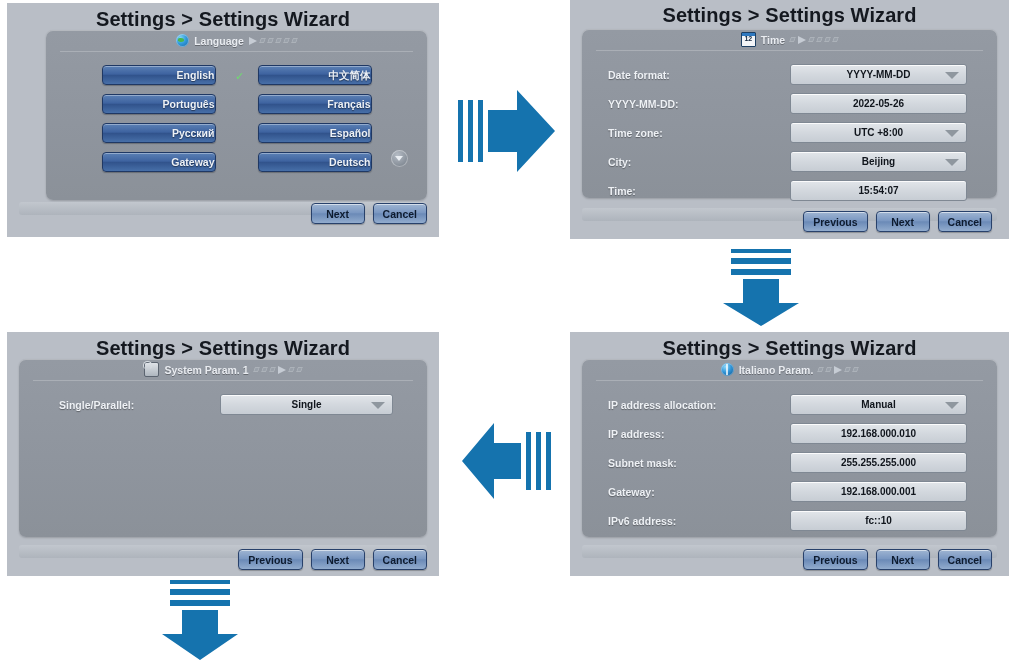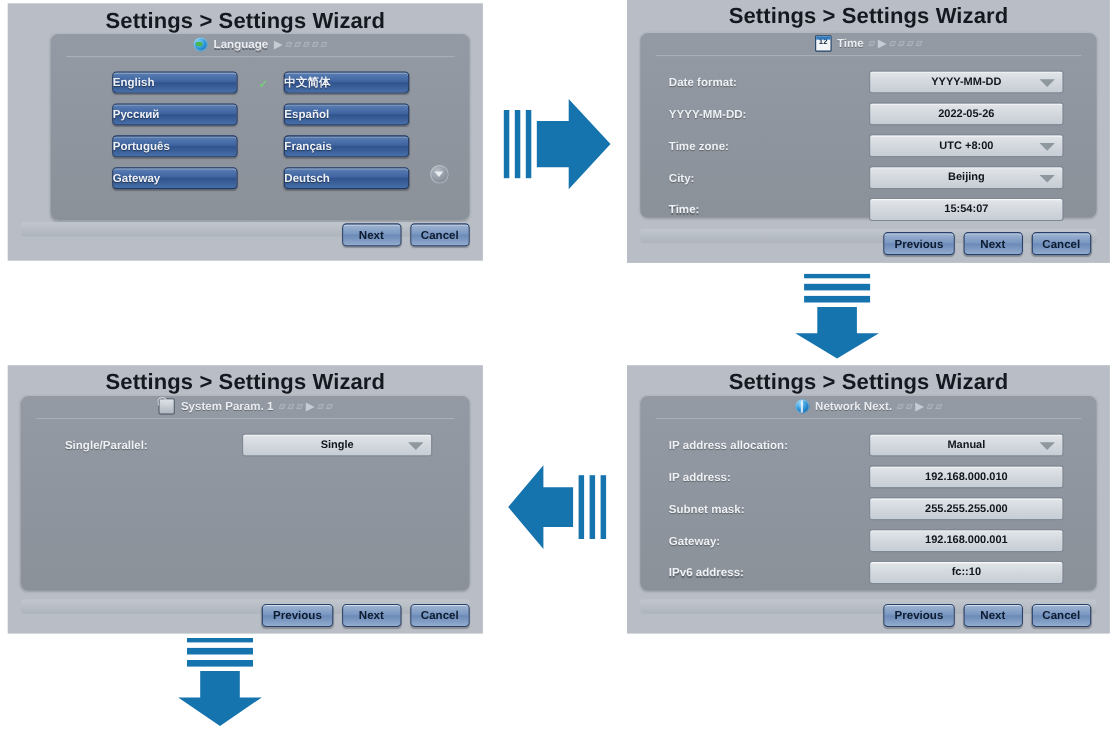--- a/index.html
+++ b/index.html
@@ -75,21 +75,21 @@
   .dots .cur{width:0;height:0;border-left:8px solid #c6ccd4;
     border-top:4px solid transparent;border-bottom:4px solid transparent;
     transform:none;background:none;box-shadow:none;}
 
   .divider{height:1px;background:rgba(255,255,255,.22);margin:0 14px 0 14px;}
 
   
   .langwrap{position:relative;padding:13px 0 0 0;}
   .langrow{display:flex;justify-content:center;gap:42px;margin-bottom:9px;}
   .langbtn{
-    width:114px;height:20px;line-height:19px;text-align:left;
+    width:114px;height:20px;line-height:19px;text-align:right;
     font-size:10.5px;font-weight:bold;color:#eef2f7;
     background:linear-gradient(180deg,#5b80b4 0%,#3e63a0 45%,#31538c 52%,#476fa8 100%);
     border:1px solid #1f3864;border-radius:4px;
     box-shadow:inset 0 1px 0 rgba(255,255,255,.35),0 1px 1px rgba(0,0,0,.25);
     text-shadow:0 1px 1px rgba(0,0,0,.45);cursor:pointer;box-sizing:border-box;
   }
   .check{position:absolute;left:189px;top:18px;color:#6fdc6f;font-size:11px;font-weight:bold;}
   .scrolldn{
     position:absolute;right:19px;bottom:5px;width:17px;height:17px;border-radius:50%;
     background:radial-gradient(circle at 38% 30%,#b5bcc5,#848c96 70%,#747c86 100%);
@@ -162,26 +162,26 @@
       </span>
     </div>
     <div class="divider"></div>
 
     <div class="langwrap">
       <div class="langrow">
         <div class="langbtn">English</div>
         <div class="langbtn">中文简体</div>
       </div>
       <div class="langrow">
+        <div class="langbtn">Português</div>
+        <div class="langbtn">Français</div>
+      </div>
+      <div class="langrow">
         <div class="langbtn">Русский</div>
         <div class="langbtn">Español</div>
-      </div>
-      <div class="langrow">
-        <div class="langbtn">Português</div>
-        <div class="langbtn">Français</div>
       </div>
       <div class="langrow">
         <div class="langbtn">Gateway</div>
         <div class="langbtn">Deutsch</div>
       </div>
       <span class="check">✓</span>
       <div class="scrolldn"></div>
     </div>
   </div>
 
@@ -261,21 +261,21 @@
       <div class="navbtn">Cancel</div>
     </div>
   </div>
 </div>
 
 <div class="screen s3">
   <div class="screen-title">Settings &gt; Settings Wizard</div>
   <div class="card">
     <div class="stepbar">
       <span class="step-icon ic-net"></span>
-      <span class="step-title">Network Next.</span>
+      <span class="step-title">Italiano Param.</span>
       <span class="dots">
         <i class="d"></i>
           <i class="d"></i>
           <i class="cur"></i>
           <i class="d"></i>
           <i class="d"></i>
       </span>
     </div>
     <div class="divider"></div>
 

